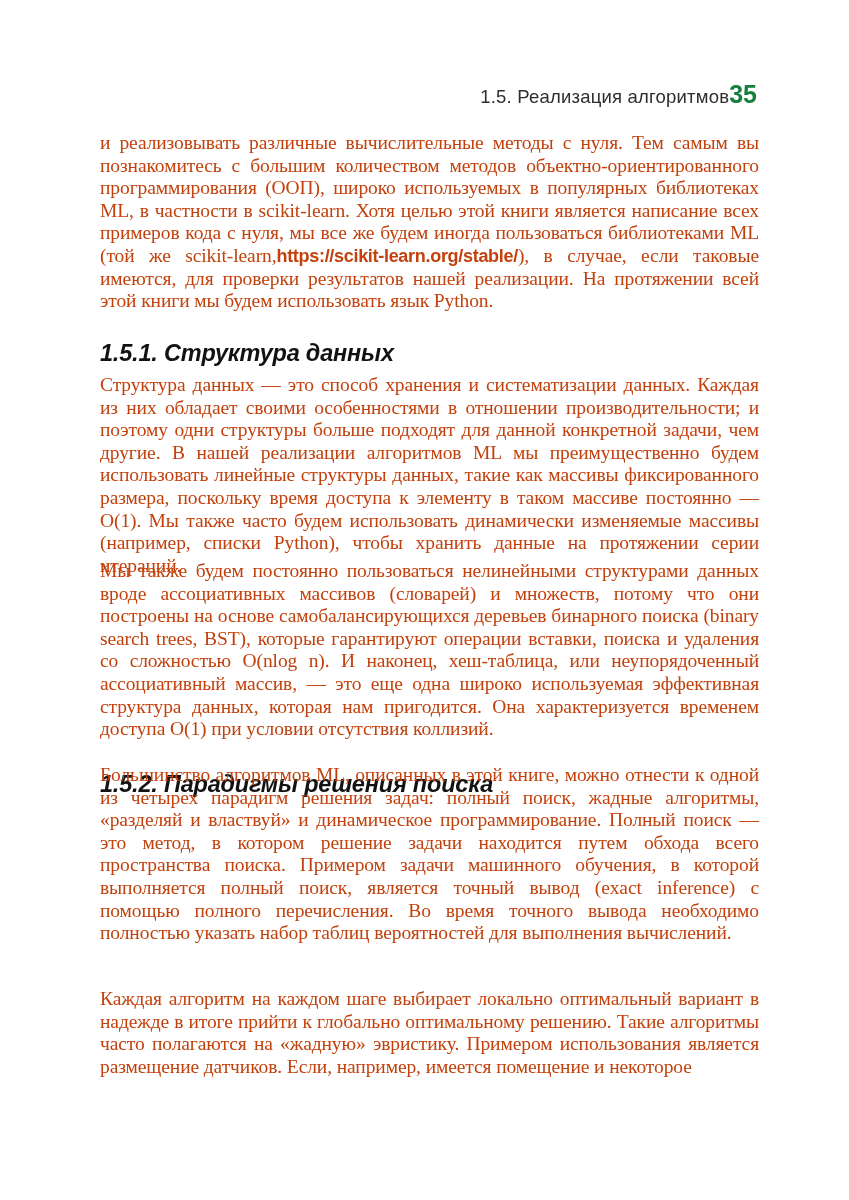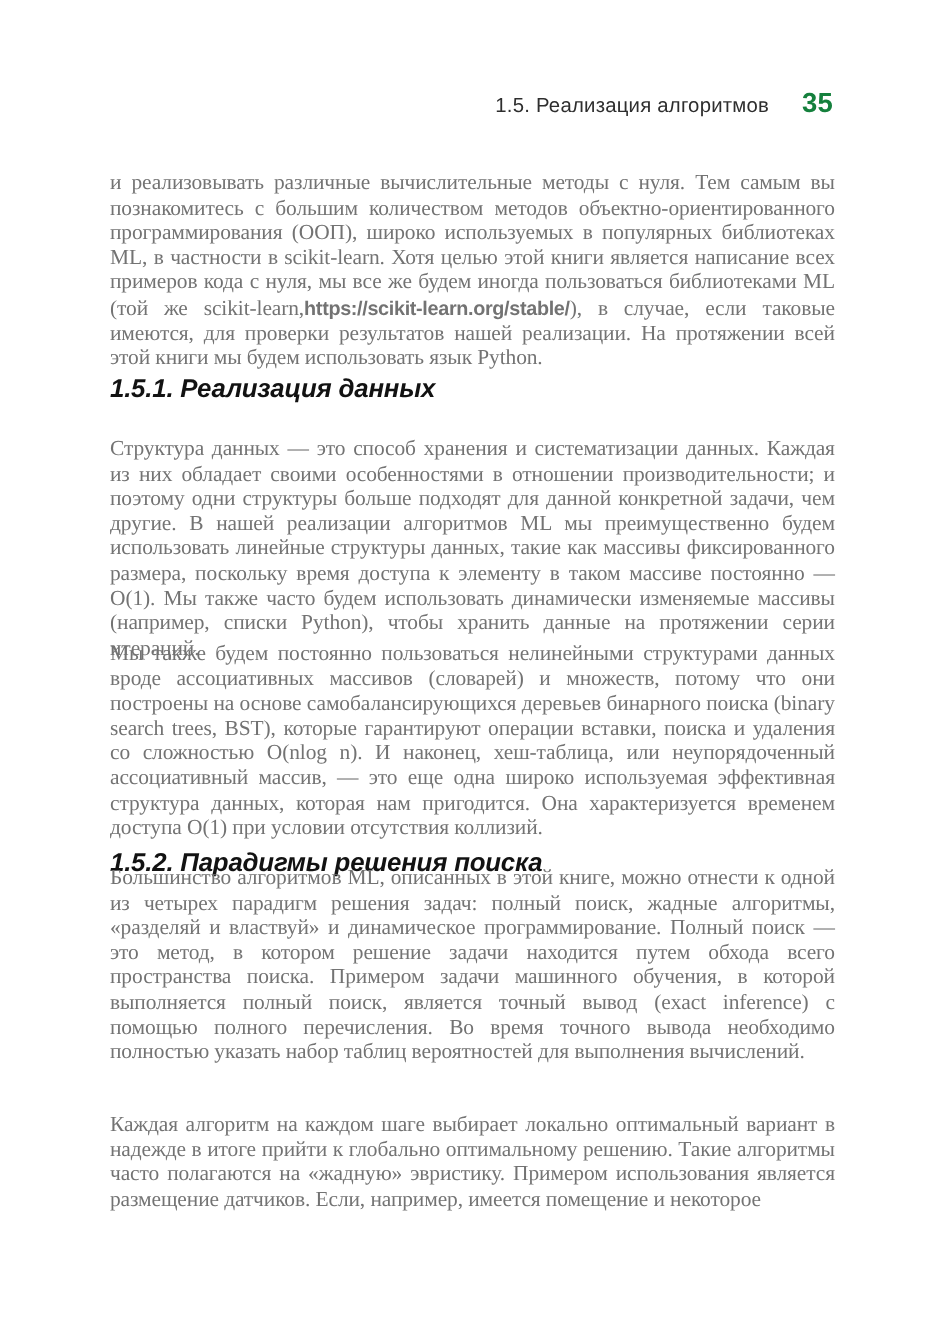--- a/index.html
+++ b/index.html
@@ -8,38 +8,36 @@
     position:relative;
     width:849px; height:1200px;
     background:#ffffff;
     overflow:hidden;
     font-family:"Liberation Serif", serif;
   }
   .runhead {
     position:absolute;
     top:80px; left:0; right:92px;
     display:flex; justify-content:flex-end; align-items:baseline;
-    gap:30px;
     font-family:"Liberation Sans", sans-serif;
   }
   .runhead .rh-title {
     font-size:18.5px; color:#2e2e2e; letter-spacing:0.2px;
   }
   .runhead .rh-num {
     font-size:25px; font-weight:bold; color:#15803d;
   }
   .para {
     position:absolute; left:100px; width:659px;
     text-align:justify;
     font-family:"Liberation Serif", serif;
     font-size:19.5px; line-height:22.6px;
-    color:#737373;
+    color:#c2410c;
     letter-spacing:-0.1px;
     hyphens:auto;
-    margin-top:24px;
   }
   .heading {
     position:absolute; left:100px; width:659px;
     font-family:"Liberation Sans", sans-serif;
     font-weight:bold; font-style:italic;
     font-size:23.5px; color:#121212;
     letter-spacing:-0.2px;
   }
   .it { }
   .url {
@@ -61,21 +59,21 @@
 
 <div class="page">
 
   <div class="runhead">
       <span class="rh-title">1.5. Реализация алгоритмов</span>
       <span class="rh-num">35</span>
     </div>
 
   <p class="para t-p1"><span>и реализовывать различные вычислительные методы с нуля. Тем самым вы познакомитесь с большим количеством методов объектно-ориентированного программирования (ООП), широко используемых в популярных библиотеках ML, в частности в scikit-learn. Хотя целью этой книги является написание всех примеров кода с нуля, мы все же будем иногда пользоваться библиотеками ML (той же scikit-learn,</span><span class="url">https://scikit-learn.org/stable/</span><span>), в случае, если таковые имеются, для проверки результатов нашей реализации. На протяжении всей этой книги мы будем использовать язык Python.</span></p>
 
-  <h2 class="heading t-h1">1.5.1. Реализация данных</h2>
+  <h2 class="heading t-h1">1.5.1. Структура данных</h2>
 
   <p class="para t-p2"><span class="it">Структура данных</span><span> — это способ хранения и систематизации данных. Каждая из них обладает своими особенностями в отношении производительности; и поэтому одни структуры больше подходят для данной конкретной задачи, чем другие. В нашей реализации алгоритмов ML мы преимущественно будем использовать </span><span class="it">линейные структуры данных</span><span>, такие как массивы фиксированного размера, поскольку время доступа к элементу в таком массиве постоянно — </span><span class="it">O</span><span>(1). Мы также часто будем использовать динамически изменяемые массивы (например, списки Python), чтобы хранить данные на протяжении серии итераций.</span></p>
 
   <p class="para t-p3"><span>Мы также будем постоянно пользоваться </span><span class="it">нелинейными структурами данных</span><span> вроде ассоциативных массивов (словарей) и множеств, потому что они построены на основе самобалансирующихся деревьев бинарного поиска (binary search trees, BST), которые гарантируют операции вставки, поиска и удаления со сложностью </span><span class="it">O</span><span>(</span><span class="it">n</span><span>log </span><span class="it">n</span><span>). И наконец, хеш-таблица, или неупорядоченный ассоциативный массив, — это еще одна широко используемая эффективная структура данных, которая нам пригодится. Она характеризуется временем доступа </span><span class="it">O</span><span>(1) при условии отсутствия коллизий.</span></p>
 
   <h2 class="heading t-h2">1.5.2. Парадигмы решения поиска</h2>
 
   <p class="para t-p4"><span>Большинство алгоритмов ML, описанных в этой книге, можно отнести к одной из четырех парадигм решения задач: полный поиск, жадные алгоритмы, «разделяй и властвуй» и динамическое программирование. </span><span class="it">Полный поиск</span><span> — это метод, в котором решение задачи находится путем обхода всего пространства поиска. Примером задачи машинного обучения, в которой выполняется полный поиск, является точный вывод (exact inference) с помощью полного перечисления. Во время точного вывода необходимо полностью указать набор таблиц вероятностей для выполнения вычислений.</span></p>
 
   <p class="para t-p5"><span class="it">Каждая алгоритм</span><span> на каждом шаге выбирает локально оптимальный вариант в надежде в итоге прийти к глобально оптимальному решению. Такие алгоритмы часто полагаются на «жадную» эвристику. Примером использования является размещение датчиков. Если, например, имеется помещение и некоторое</span></p>

